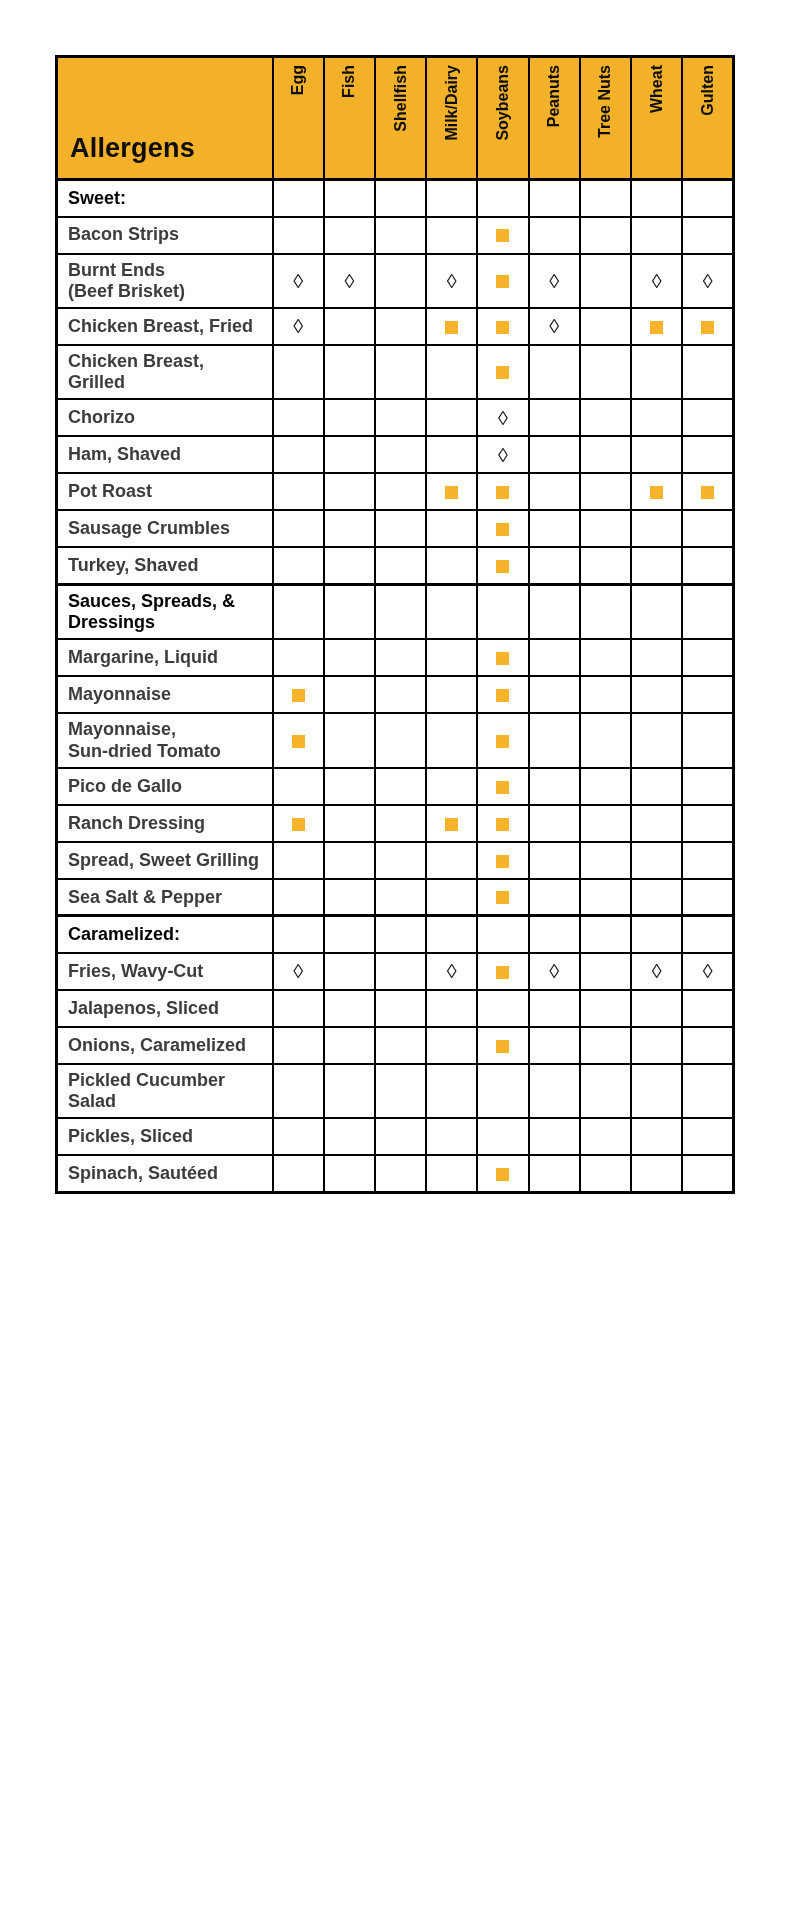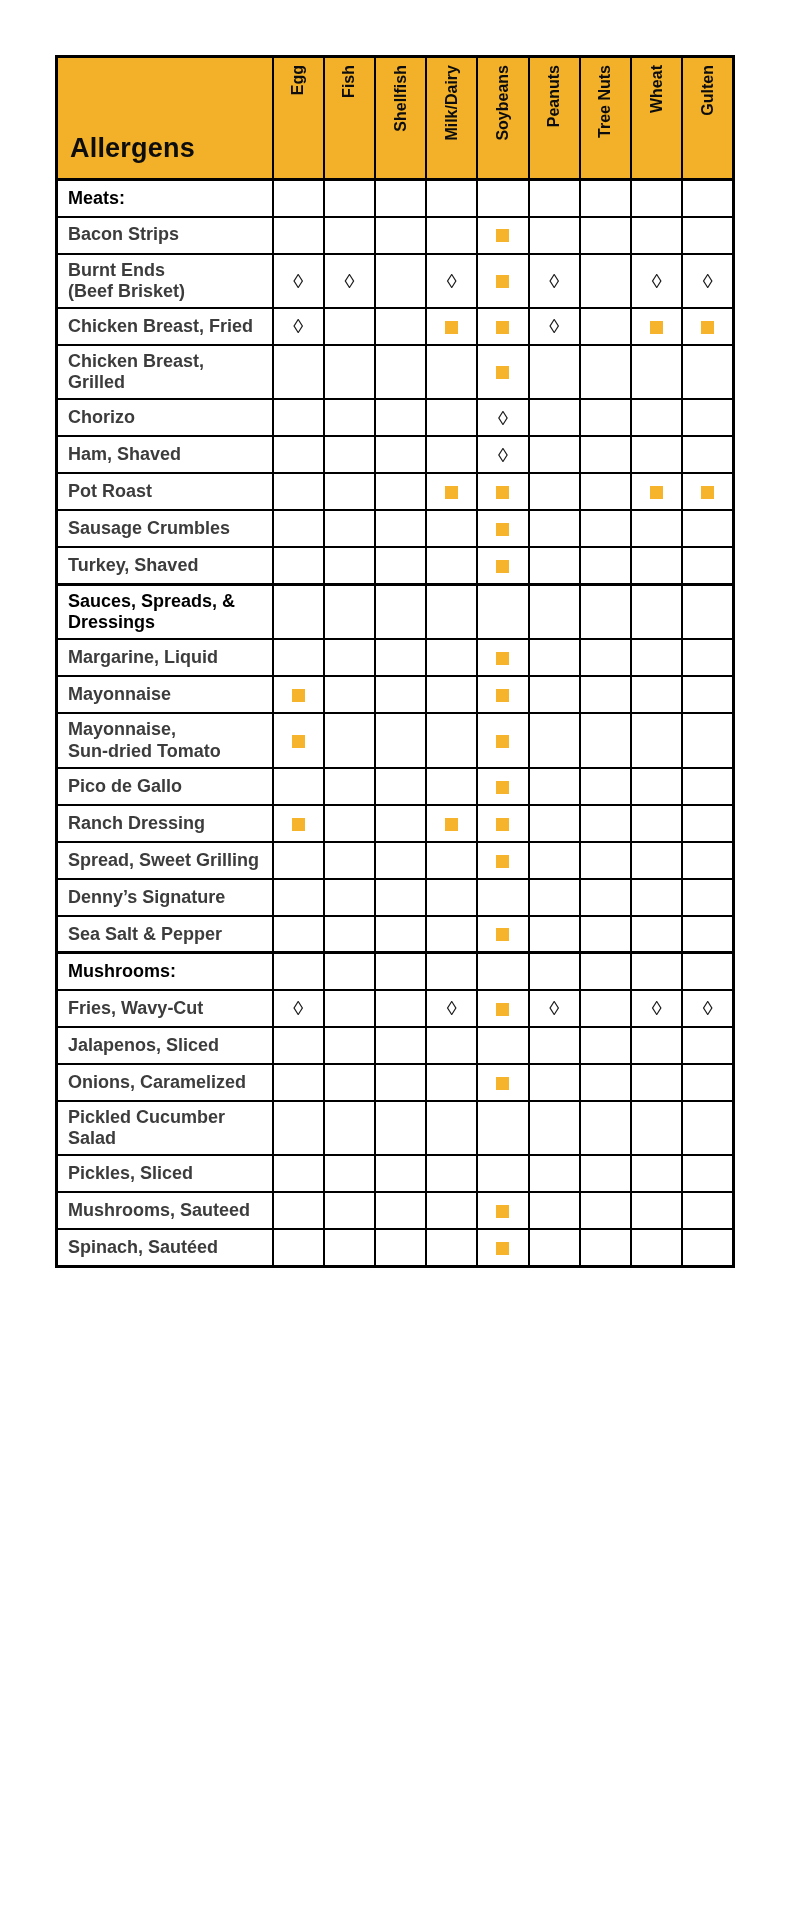--- a/index.html
+++ b/index.html
@@ -122,21 +122,21 @@
           <th class="col-head" style="background: rgb(242, 177, 40);"><span class="vertical-label">Soybeans</span></th>
           <th class="col-head" style="background: rgb(242, 177, 40);"><span class="vertical-label">Peanuts</span></th>
           <th class="col-head" style="background: rgb(242, 177, 40);"><span class="vertical-label">Tree Nuts</span></th>
           <th class="col-head" style="background: rgb(242, 177, 40);"><span class="vertical-label">Wheat</span></th>
           <th class="col-head" style="background: rgb(242, 177, 40);"><span class="vertical-label">Gulten</span></th>
         </tr>
     </thead>
     <tbody>
 
     <tr class="section-row">
-          <td class="label-cell section">Meats:</td>
+          <td class="label-cell section">Sweet:</td>
           <td class="mark-cell"></td>
           <td class="mark-cell"></td>
           <td class="mark-cell"></td>
           <td class="mark-cell"></td>
           <td class="mark-cell"></td>
           <td class="mark-cell"></td>
           <td class="mark-cell"></td>
           <td class="mark-cell"></td>
           <td class="mark-cell"></td>
         </tr>
@@ -329,45 +329,33 @@
           <td class="mark-cell"></td>
           <td class="mark-cell"></td>
           <td class="mark-cell"></td>
           <td class="mark-cell"><span class="square-marker" style="background: rgb(246, 180, 44);"></span></td>
           <td class="mark-cell"></td>
           <td class="mark-cell"></td>
           <td class="mark-cell"></td>
           <td class="mark-cell"></td>
         </tr>
         <tr class="item-row">
-          <td class="label-cell">Denny’s Signature</td>
-          <td class="mark-cell"></td>
-          <td class="mark-cell"></td>
-          <td class="mark-cell"></td>
-          <td class="mark-cell"></td>
-          <td class="mark-cell"></td>
-          <td class="mark-cell"></td>
-          <td class="mark-cell"></td>
-          <td class="mark-cell"></td>
-          <td class="mark-cell"></td>
-        </tr>
-        <tr class="item-row">
           <td class="label-cell">Sea Salt &amp; Pepper</td>
           <td class="mark-cell"></td>
           <td class="mark-cell"></td>
           <td class="mark-cell"></td>
           <td class="mark-cell"></td>
           <td class="mark-cell"><span class="square-marker" style="background: rgb(246, 180, 44);"></span></td>
           <td class="mark-cell"></td>
           <td class="mark-cell"></td>
           <td class="mark-cell"></td>
           <td class="mark-cell"></td>
         </tr>
         <tr class="section-row">
-          <td class="label-cell section">Mushrooms:</td>
+          <td class="label-cell section">Caramelized:</td>
           <td class="mark-cell"></td>
           <td class="mark-cell"></td>
           <td class="mark-cell"></td>
           <td class="mark-cell"></td>
           <td class="mark-cell"></td>
           <td class="mark-cell"></td>
           <td class="mark-cell"></td>
           <td class="mark-cell"></td>
           <td class="mark-cell"></td>
         </tr>
@@ -426,32 +414,20 @@
           <td class="mark-cell"></td>
           <td class="mark-cell"></td>
           <td class="mark-cell"></td>
           <td class="mark-cell"></td>
           <td class="mark-cell"></td>
           <td class="mark-cell"></td>
           <td class="mark-cell"></td>
           <td class="mark-cell"></td>
         </tr>
         <tr class="item-row">
-          <td class="label-cell">Mushrooms, Sauteed</td>
-          <td class="mark-cell"></td>
-          <td class="mark-cell"></td>
-          <td class="mark-cell"></td>
-          <td class="mark-cell"></td>
-          <td class="mark-cell"><span class="square-marker" style="background: rgb(246, 180, 44);"></span></td>
-          <td class="mark-cell"></td>
-          <td class="mark-cell"></td>
-          <td class="mark-cell"></td>
-          <td class="mark-cell"></td>
-        </tr>
-        <tr class="item-row">
           <td class="label-cell">Spinach, Sautéed</td>
           <td class="mark-cell"></td>
           <td class="mark-cell"></td>
           <td class="mark-cell"></td>
           <td class="mark-cell"></td>
           <td class="mark-cell"><span class="square-marker" style="background: rgb(246, 180, 44);"></span></td>
           <td class="mark-cell"></td>
           <td class="mark-cell"></td>
           <td class="mark-cell"></td>
           <td class="mark-cell"></td>

